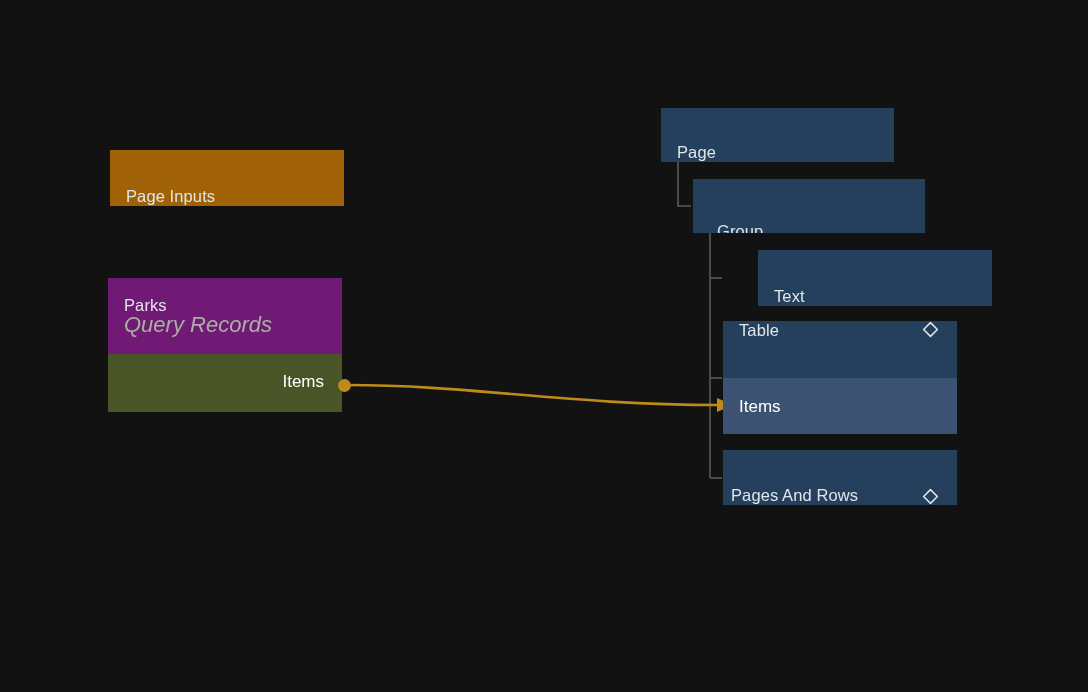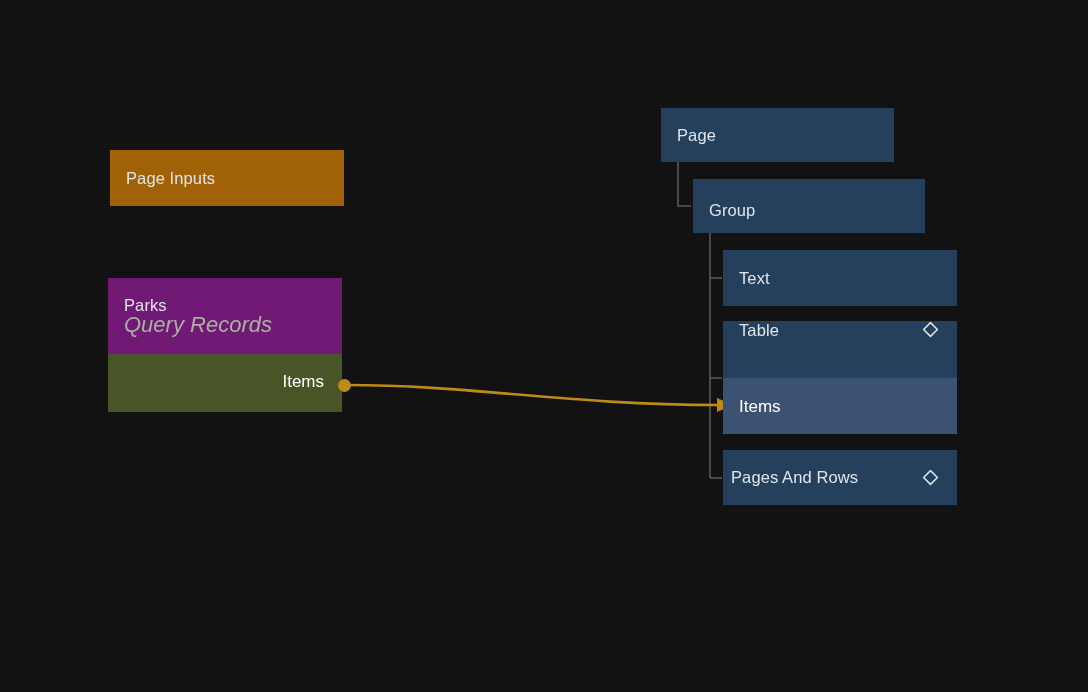--- a/index.html
+++ b/index.html
@@ -23,21 +23,21 @@
     background: #121212;
   }
   .node {
     position: absolute;
     box-sizing: border-box;
     overflow: hidden;
   }
   .node-header {
     box-sizing: border-box;
     display: flex;
-    align-items: center;
+    align-items: flex-end;
     justify-content: space-between;
     width: 100%;
   }
   .node-title {
     color: #e2e6ea;
     font-size: 16.5px;
     line-height: 19px;
     letter-spacing: 0.1px;
     white-space: nowrap;
   }
@@ -99,23 +99,23 @@
     width: 233px;
     height: 54px;
   }
   #node-page .node-header { height: 54px; padding: 0 16px; }
   #node-group {
     left: 693px;
     top: 179px;
     width: 232px;
     height: 54px;
   }
-  #node-group .node-header { height: 62px; padding: 0 16px; }
+  #node-group .node-header { height: 62px; padding: 0 24px; }
   #node-text {
-    left: 723px;
+    left: 758px;
     top: 250px;
     width: 234px;
     height: 56px;
   }
   #node-text .node-header { height: 56px; padding: 0 16px; }
   #node-table {
     left: 723px;
     top: 321px;
     width: 234px;
     height: 113px;

